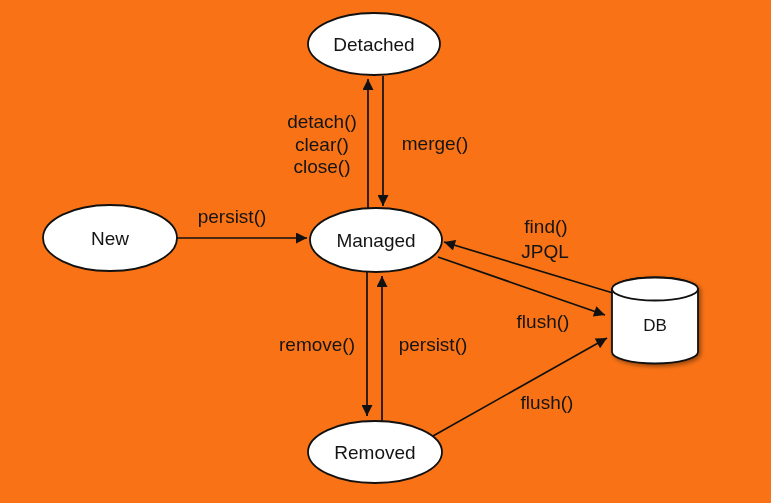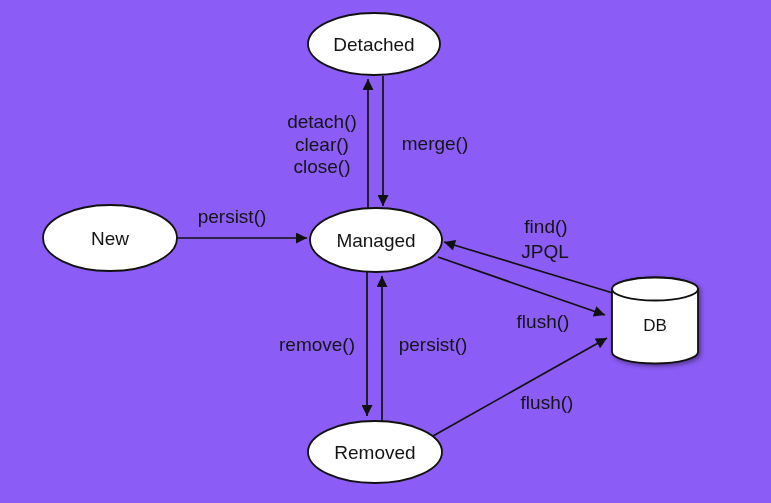--- a/index.html
+++ b/index.html
@@ -4,21 +4,21 @@
 <style>
   html, body {
     margin: 0;
     padding: 0;
     background: #ffffff;
   }
   .stage {
     position: relative;
     width: 771px;
     height: 503px;
-    background: #8b5cf6;
+    background: #f97316;
     overflow: hidden;
     text-align: center;
   }
   svg {
     display: block;
     font-family: "Liberation Sans", sans-serif;
   }
   .node-shape {
     fill: #ffffff;
     stroke: #111111;

